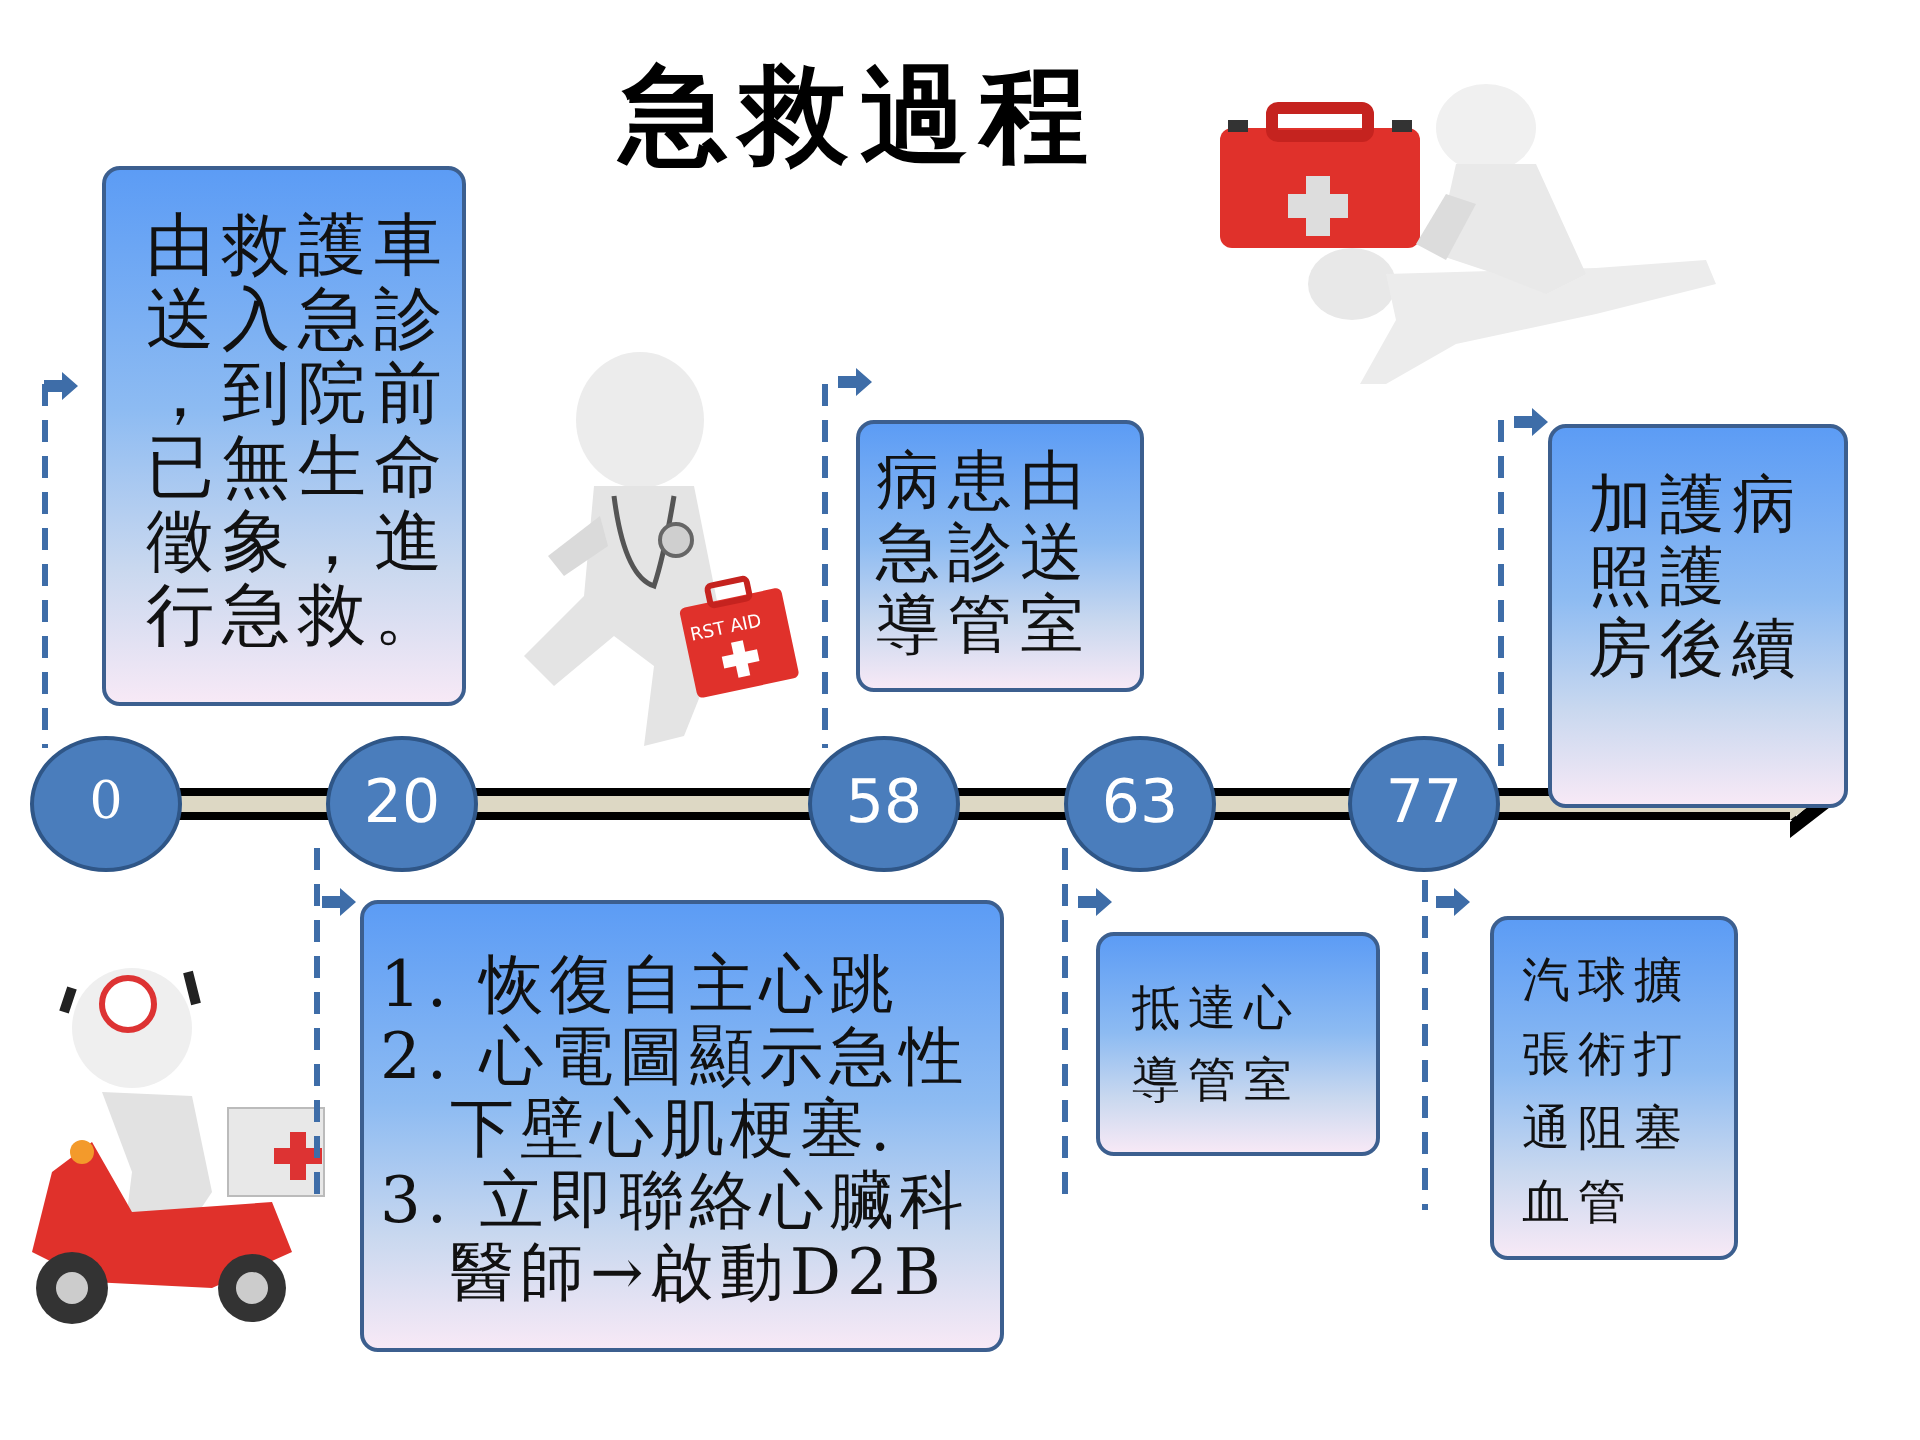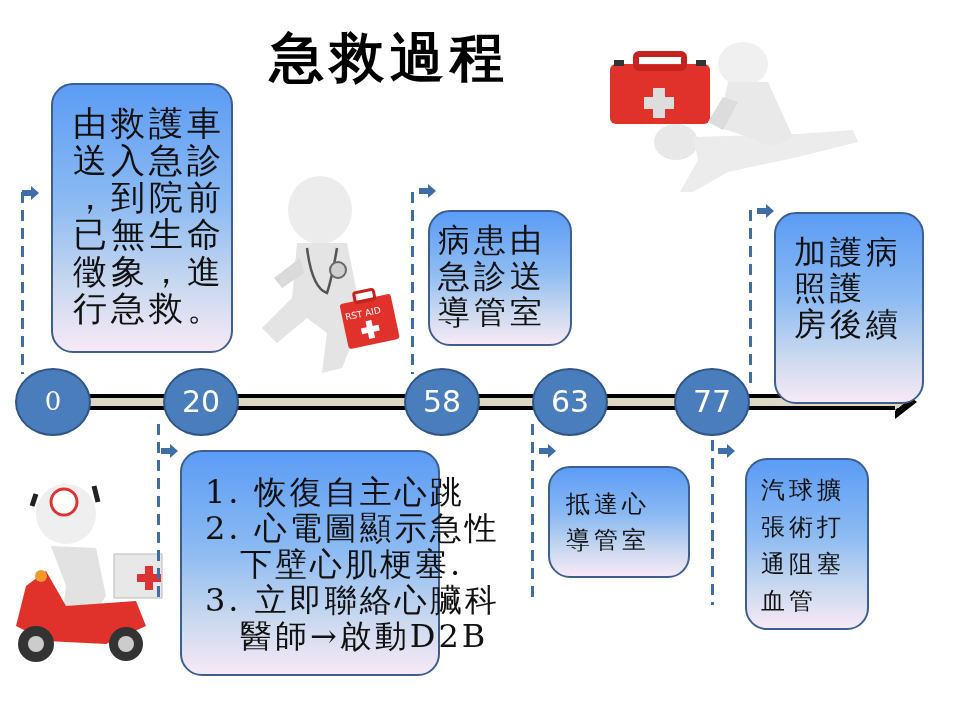--- a/index.html
+++ b/index.html
@@ -1,28 +1,28 @@
 <!DOCTYPE html>
 <html><head>
 <meta charset="utf-8">
 <style>
   * { box-sizing: border-box; margin: 0; padding: 0; }
   html, body { width: 960px; height: 720px; background: #ffffff; overflow: hidden; }
   body { position: relative; font-family: "DejaVu Serif", "Liberation Serif", serif; }
 
   .title {
     position: absolute; left: 270px; top: 22px; width: 280px; height: 70px;
-    font-size: 54px; font-weight: bold; color: #000; text-align: left;
+    font-size: 54px; font-weight: bold; color: #000; text-align: right;
     letter-spacing: 6px; line-height: 70px;
   }
 
   .box {
     position: absolute;
     border: 2.5px solid #3c5f8f;
-    border-radius: 22px;
+    border-radius: 9px;
     background: linear-gradient(to bottom, #5c9cf5 0%, #8dbbf2 45%, #c9d8ef 75%, #f7e9f6 100%);
     color: #111;
     font-size: 34px;
     line-height: 37px;
     letter-spacing: 4px;
     padding: 0;
   }
   .box .line { display: block; white-space: nowrap; }
 
   .dash {
@@ -151,21 +151,21 @@
 
 <div class="box" style="left:51px;top:83px;width:182px;height:270px;padding:20px 0 0 20px">
   <span class="line">由救護車</span>
   <span class="line">送入急診</span>
   <span class="line">，到院前</span>
   <span class="line">已無生命</span>
   <span class="line">徵象，進</span>
   <span class="line">行急救。</span>
 </div>
 
-<div class="box" style="left:180px;top:450px;width:260px;height:226px;padding:22px 0 0 23px;font-size:32px;line-height:36px;letter-spacing:3px">
+<div class="box" style="left:180px;top:450px;width:322px;height:226px;padding:22px 0 0 8px;font-size:32px;line-height:36px;letter-spacing:3px">
   <span class="line">1. 恢復自主心跳</span>
   <span class="line">2. 心電圖顯示急性</span>
   <span class="line">　下壁心肌梗塞.</span>
   <span class="line">3. 立即聯絡心臟科</span>
   <span class="line">　醫師→啟動D2B</span>
 </div>
 
 <div class="box" style="left:428px;top:210px;width:144px;height:136px;padding:10px 0 0 8px;font-size:32px;line-height:36px">
   <span class="line">病患由</span>
   <span class="line">急診送</span>

